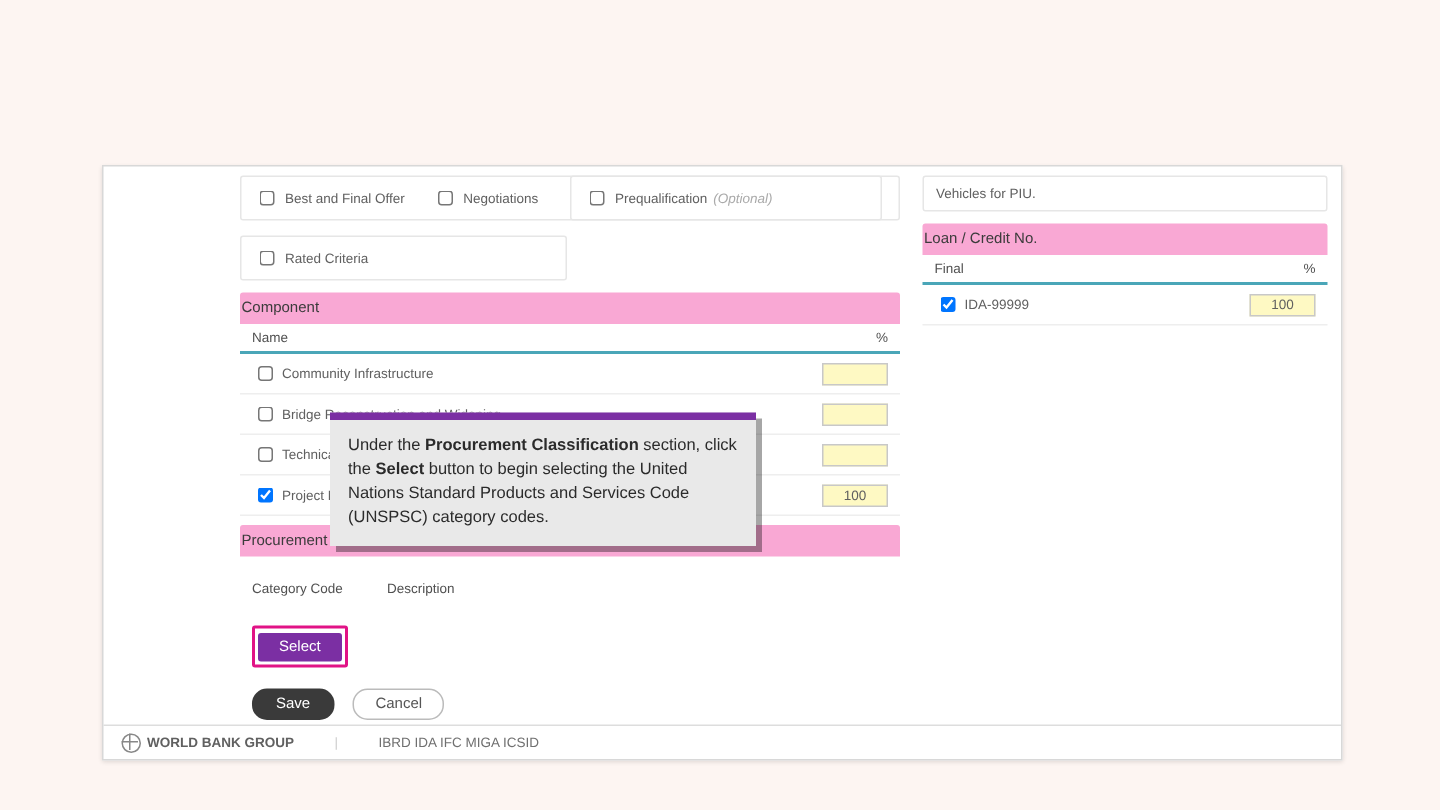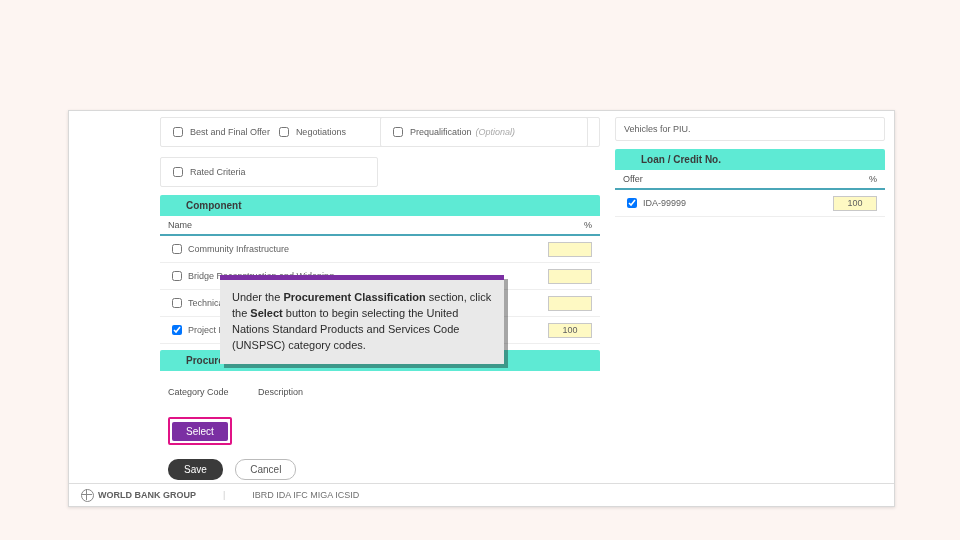--- a/index.html
+++ b/index.html
@@ -3,24 +3,24 @@
 <meta charset="utf-8">
 <style>
 html,body{margin:0;padding:0;width:960px;height:540px;background:#fdf5f2;font-family:Arial,Helvetica,sans-serif;overflow:hidden}
 .slide{width:960px;height:540px;position:relative}
 .title{position:absolute;left:28px;top:14px;right:28px;font-weight:700;font-size:28px;line-height:1.25;color:#36246b}
 .title u{text-decoration:underline}
 .screenshot{position:absolute;left:68px;top:110px;width:825px;height:395px;background:#fff;border:1px solid #d8d8d8;box-shadow:0 1px 3px rgba(0,0,0,.12)}
 .inner{position:absolute;inset:6px 6px 28px 6px;background:#fff}
 .left{position:absolute;left:85px;top:0;width:440px}
 .right{position:absolute;left:540px;top:0;width:270px}
-.opts{border:1px solid #e6e6e6;border-radius:2px;padding:6px 8px;font-size:9px;color:#606060;display:flex;gap:5px;margin-bottom:8px}
+.opts{border:1px solid #e6e6e6;border-radius:2px;padding:6px 8px;font-size:9px;color:#606060;display:flex;gap:18px;margin-bottom:8px}
 .opts label{display:flex;align-items:center;gap:4px}
 .opts input{width:10px;height:10px}
-.section-hdr{background:#5eead4;font-size:10px;font-weight:700;color:#3b3b3b;padding:5px 26px;border-radius:2px 2px 0 0;margin-top:2px}
+.section-hdr{background:#f9a8d4;font-size:10px;font-weight:400;color:#3b3b3b;padding:5px 1px;border-radius:2px 2px 0 0;margin-top:2px}
 .thead{display:flex;font-size:9px;color:#505050;padding:4px 8px;border-bottom:2px solid #4aa6b8}
 .thead .c1{flex:1}.thead .c2{width:60px;text-align:right}
 .row{display:flex;align-items:center;font-size:9px;color:#606060;padding:5px 8px;border-bottom:1px solid #eee}
 .row input[type=checkbox]{width:10px;height:10px;margin-right:6px}
 .row .nm{flex:1}
 .row .pctbox{width:42px;height:13px;border:1px solid #c8c8c8;background:#fef9c3;text-align:center;line-height:13px;font-size:9px}
 .rightbox{border:1px solid #e6e6e6;border-radius:2px;padding:6px 8px;font-size:9px;color:#606060;margin-bottom:8px}
 .pc-sub{display:flex;font-size:9px;color:#505050;padding:16px 8px}
 .pc-sub .a{width:90px}.pc-sub .b{flex:1}
 .selwrap{padding:4px 8px 10px}
@@ -110,21 +110,21 @@
         <div class="btns">
           <span class="save">Save</span>
           <span class="cancel">Cancel</span>
         </div>
       </div>
 
       <div class="right">
         <div class="rightbox">Vehicles for PIU.</div>
         <div class="section-hdr">Loan / Credit No.</div>
         <div class="thead">
-          <div class="c1">Offer</div>
+          <div class="c1">Final</div>
           <div class="c2">%</div>
         </div>
         <div class="row">
             <input type="checkbox" checked="" style="">
             <span class="nm">IDA-99999</span>
             <span class="pctbox">100</span>
           </div>
       </div>
     </div>
 

